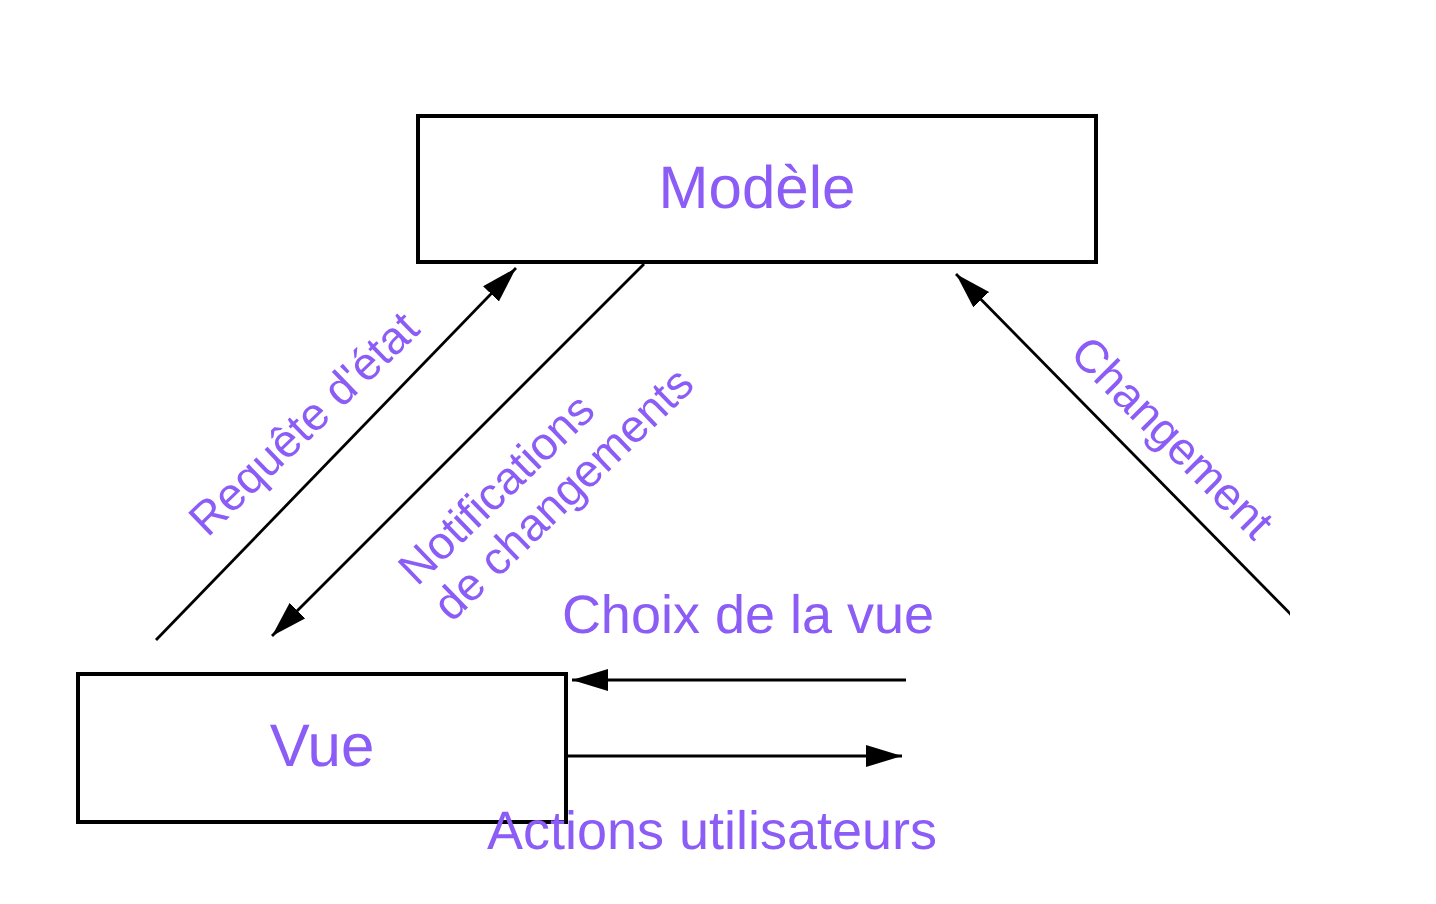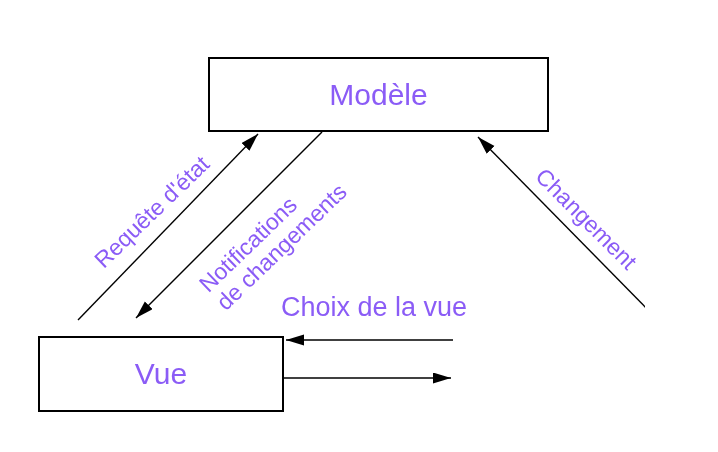--- a/index.html
+++ b/index.html
@@ -85,14 +85,15 @@
 
   <div class="edge-label rot-up" id="label-notifications">
     <div>Notifications</div>
     <div>de changements</div>
   </div>
 
   <div class="edge-label rot-down" id="label-changement">Changement</div>
 
   <div class="edge-label h-label" id="label-choix">Choix de la vue</div>
 
+  <div class="edge-label h-label" id="label-actions">Actions utilisateurs</div>
 
 </div>
 
 </body></html>

